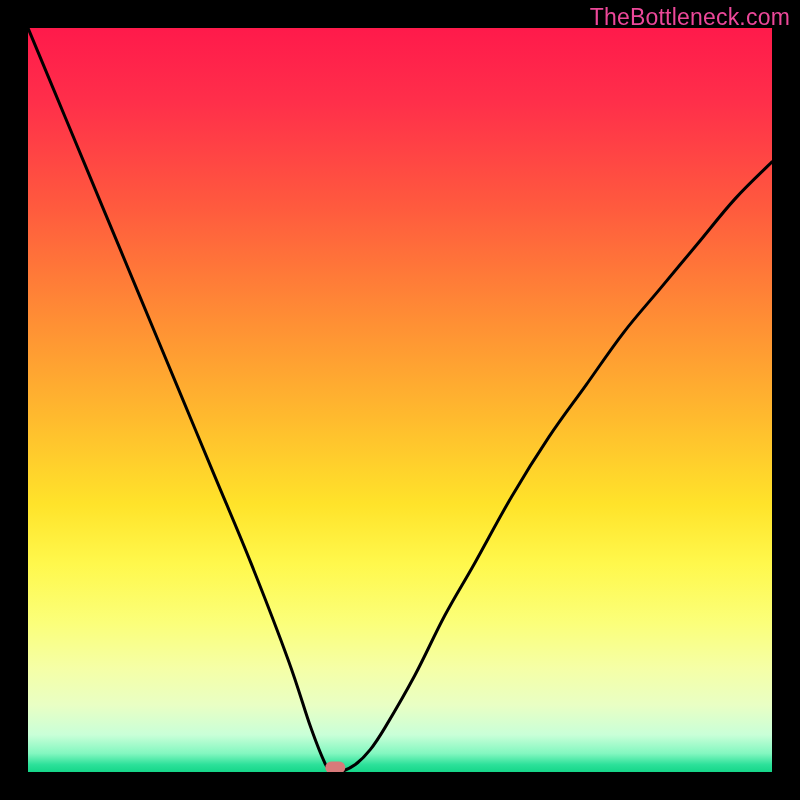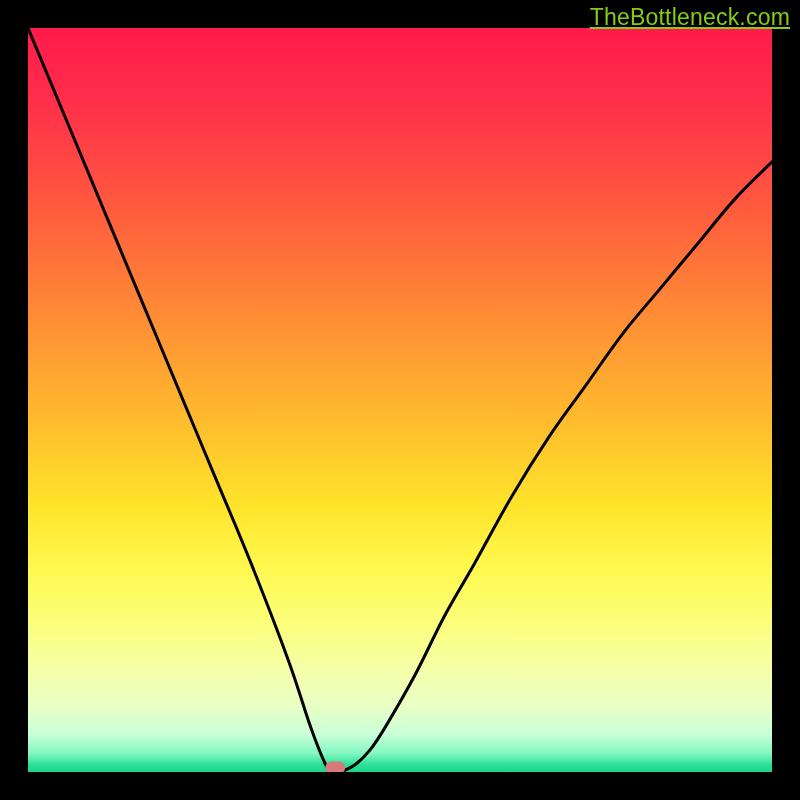--- a/index.html
+++ b/index.html
@@ -39,27 +39,26 @@
       #c9ffd8 95%,
       #83f7c0 97.5%,
       #2de19a 99%,
       #15d689 100%
     );
   }
   .watermark {
     position: absolute;
     top: 4px;
     right: 10px;
-    color: #84cc16;
+    color: #ec4899;
     font-size: 23px;
     font-weight: 500;
     letter-spacing: 0.2px;
     user-select: none;
     pointer-events: none;
-    text-decoration: underline;
   }
   .curve-svg,
   .marker-svg {
     position: absolute;
     inset: 0;
     width: 100%;
     height: 100%;
     pointer-events: none;
   }
   .marker {

